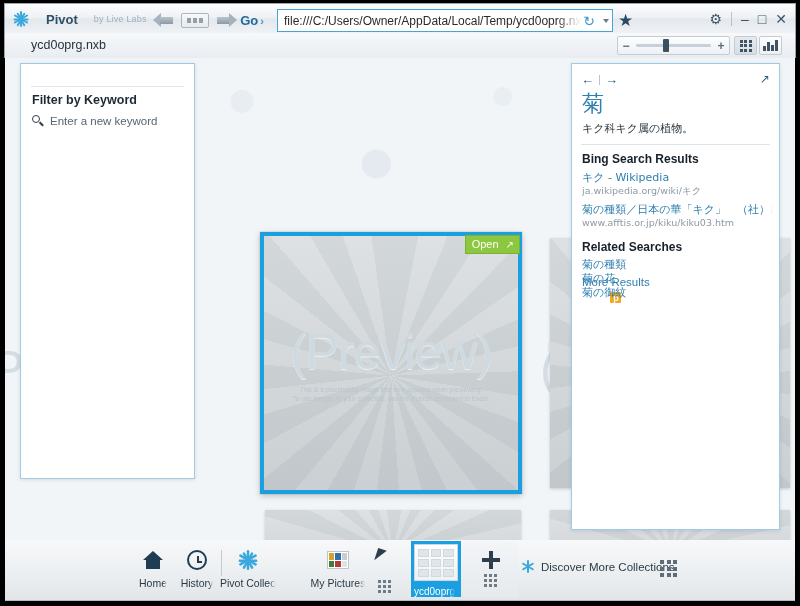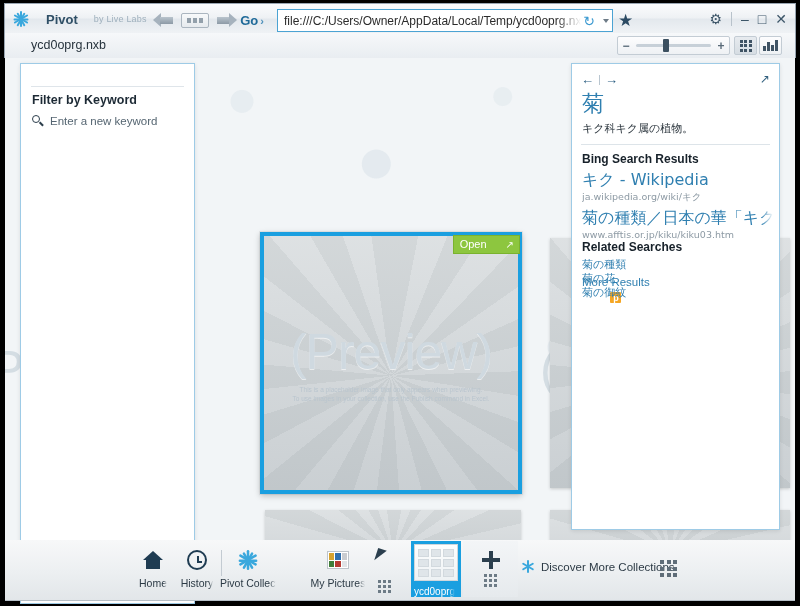--- a/index.html
+++ b/index.html
@@ -114,30 +114,30 @@
   #tileRight{left:545px;top:180px;width:240px;height:250px;}
   #tileBottomR{left:545px;top:452px;width:240px;height:78px;}
 
   .previewArt{position:absolute;inset:4px;display:flex;flex-direction:column;
      align-items:center;justify-content:center;overflow:hidden;}
   .pvbig{font-size:50px;color:#cfd9e0;font-weight:normal;letter-spacing:-1px;
      text-shadow:0 1px 0 rgba(255,255,255,.6);white-space:nowrap;}
   .pvsub{font-size:6.5px;color:#b9c5ce;text-align:center;line-height:9px;margin-top:4px;}
 
   .openbadge{position:absolute;right:-2px;top:-1px;background:#8dc63f;color:#fff;
-     font-size:11px;padding:2px 5px 3px 6px;display:flex;align-items:center;gap:19px;
+     font-size:11px;padding:2px 5px 3px 6px;display:flex;align-items:center;gap:7px;
      border:1px solid #7ab32e;}
   .openbadge .oa{font-size:10px;}
 
   
   .ghostbig{position:absolute;font-size:50px;color:#d4dde3;white-space:nowrap;
      top:282px;letter-spacing:-1px;}
 
   
-  .filterpanel{position:absolute;left:20px;top:63px;width:175px;height:541px;background:#fff;
+  .filterpanel{position:absolute;left:20px;top:63px;width:175px;height:416px;background:#fff;
      border:1px solid #9ecbe6;box-sizing:border-box;box-shadow:0 1px 4px rgba(0,0,0,.10);}
   .fhdr{position:absolute;left:10px;right:10px;top:22px;height:1px;background:#dfe5ea;}
   .ftitle{position:absolute;left:11px;top:29px;font-size:12.5px;font-weight:bold;color:#1d2a35;}
   .frow{position:absolute;left:11px;top:51px;display:flex;align-items:center;gap:6px;}
   .srchico{width:12px;height:12px;position:relative;}
   .srchico b{position:absolute;left:0;top:0;width:8px;height:8px;border:1.6px solid #2d3f4d;
      border-radius:50%;box-sizing:border-box;display:block;}
   .srchico s{position:absolute;left:7px;top:8px;width:5px;height:1.6px;background:#2d3f4d;
      transform:rotate(45deg);display:block;}
   .fplace{font-size:11.5px;color:#566672;}
@@ -152,21 +152,21 @@
   .ipkanji{position:absolute;left:10px;top:28px;font-size:22px;color:#2f7fb0;
      font-family:"DejaVu Sans",sans-serif;line-height:24px;}
   .ipdesc{position:absolute;left:10px;right:10px;top:58px;font-size:11px;color:#2b353d;
      font-family:"DejaVu Sans",sans-serif;line-height:14px;}
   .iprule{position:absolute;left:9px;right:9px;top:80px;height:1px;background:#dde4e9;}
   .iph{position:absolute;left:10px;font-size:12px;font-weight:bold;color:#17212a;}
   .iph.bing{top:88px;}
   .iph.rel{top:176px;}
   .reslist{position:absolute;left:10px;right:6px;top:106px;}
   .res{margin-bottom:4px;}
-  .res a{display:block;font-size:16px;color:#2f7fb0;font-family:"DejaVu Sans",sans-serif;
+  .res a{display:block;font-size:11px;color:#2f7fb0;font-family:"DejaVu Sans",sans-serif;
      white-space:nowrap;overflow:hidden;
      -webkit-mask-image:linear-gradient(to right,#000 94%,transparent 100%);
      mask-image:linear-gradient(to right,#000 94%,transparent 100%);}
   .res .u{display:block;font-size:9.5px;color:#8d9aa4;font-family:"DejaVu Sans",sans-serif;
      white-space:nowrap;overflow:hidden;}
   .moreres{position:absolute;left:10px;top:212px;display:flex;align-items:center;gap:4px;flex-direction:column;}
   .moreres .t{font-size:11.5px;color:#2f7fb0;}
   .pbadge{width:11px;height:11px;background:#f5a623;color:#fff;font-size:9px;font-weight:bold;
      display:flex;align-items:center;justify-content:center;border-radius:1px;}
   .rellist{position:absolute;left:10px;top:194px;}

